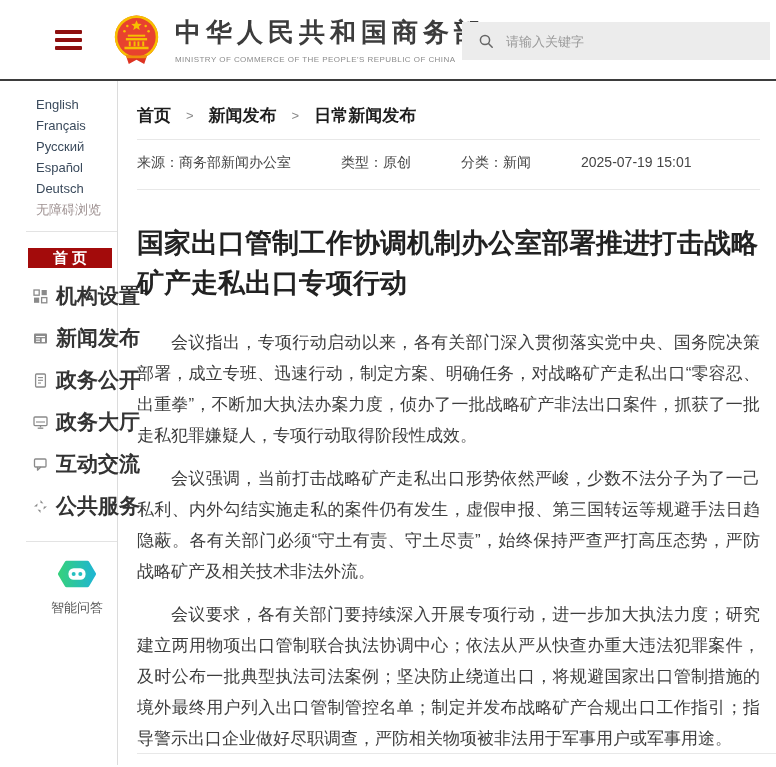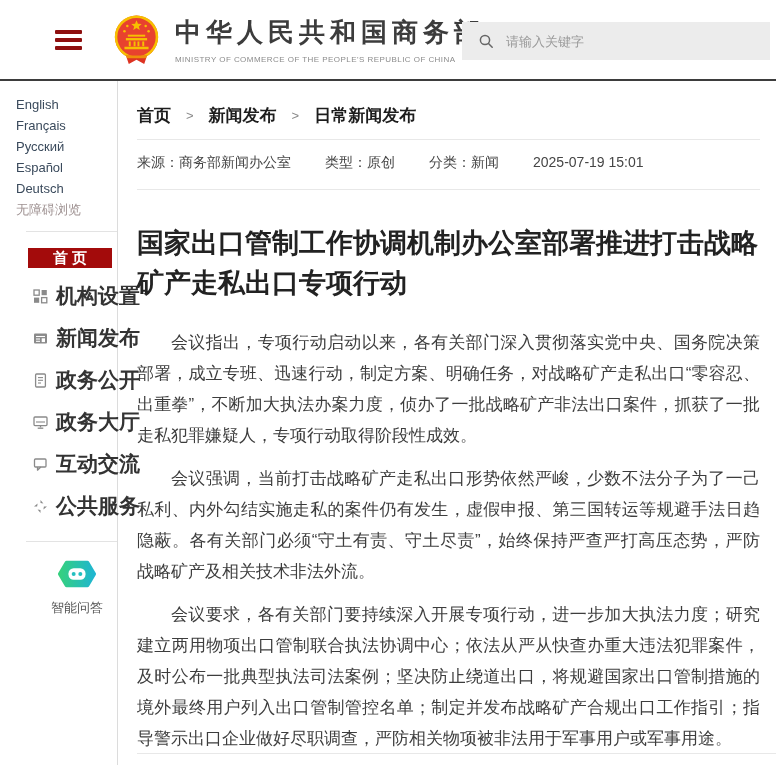--- a/index.html
+++ b/index.html
@@ -22,39 +22,39 @@
   .search-box { position:absolute; right:6px; top:22px; width:308px; height:38px; background:#ececec; display:flex; align-items:center; padding-left:16px; }
   .search-box svg { flex-shrink:0; }
   .search-box input { border:none; outline:none; background:transparent; font-size:13px; color:#333; margin-left:10px; width:230px; font-family:"Liberation Sans",sans-serif; }
   .search-box input::placeholder { color:#9a9a9a; }
 
   
   .layout { display:flex; height:684px; }
 
   
   .sidebar { width:118px; flex-shrink:0; border-right:1px solid #dcdcdc; padding-top:13px; }
-  .langs { padding-left:16px; font-size:13px; color:#3a4a5c; line-height:21px; }
+  .langs { padding-left:36px; font-size:13px; color:#3a4a5c; line-height:21px; }
   .lang-row a, .lang-row span.lang { cursor:pointer; }
   .lang-row .lang { margin-right:7px; }
   .accessibility { color:#9e9191; cursor:pointer; }
   .side-divider { border:none; border-top:1px solid #e3e3e3; margin:11px 0 0 26px; }
   .home-btn { margin:16px 0 0 28px; width:84px; height:20px; background:#a30b0b; color:#fff; font-size:15px; font-weight:bold; display:flex; align-items:center; justify-content:center; cursor:pointer; }
   .nav-item { display:flex; align-items:center; margin:14px 0 0 33px; font-size:21px; font-weight:bold; color:#333; cursor:pointer; white-space:nowrap; }
   .nav-item:first-of-type { margin-top:17px; }
   .nav-item .nicon { width:15px; height:15px; margin-right:8px; flex-shrink:0; }
   .smartqa { margin-top:17px; padding-left:14px; width:140px; text-align:center; cursor:pointer; }
   .smartqa-label { font-size:13px; color:#555; margin-top:6px; }
 
   
   .content { flex:1; padding:0 16px 0 19px; position:relative; }
   .breadcrumb { padding-top:23px; display:flex; align-items:center; font-size:17px; font-weight:bold; color:#1d1d1d; }
   .crumb { cursor:pointer; }
   .crumb-sep { color:#8a8a8a; font-weight:normal; font-size:13px; margin:0 15px; }
   .divider { border:none; border-top:1px solid #e8e8e8; margin:12px 0 0 0; }
-  .meta { margin-top:14px; font-size:14px; color:#454545; display:flex; }
+  .meta { margin-top:14px; font-size:14px; color:#454545; display:flex;gap:16px; }
   .meta-group { margin-right:34px; white-space:nowrap; }
   .meta-label { color:#454545; }
   .divider2 { border:none; border-top:1px solid #e8e8e8; margin:17px 0 0 0; }
   .article-title { font-size:27px; line-height:40px; color:#222; font-weight:bold; margin:33px 0 24px 0; }
   .para { font-size:17px; line-height:31px; color:#3d3d3d; text-indent:2em; text-align:justify; margin:0 0 12px 0; }
   .bottom-divider { position:absolute; left:19px; right:0; bottom:3px; border:none; border-top:1px solid #e8e8e8; }
 </style>
 </head>
 <body>
 

